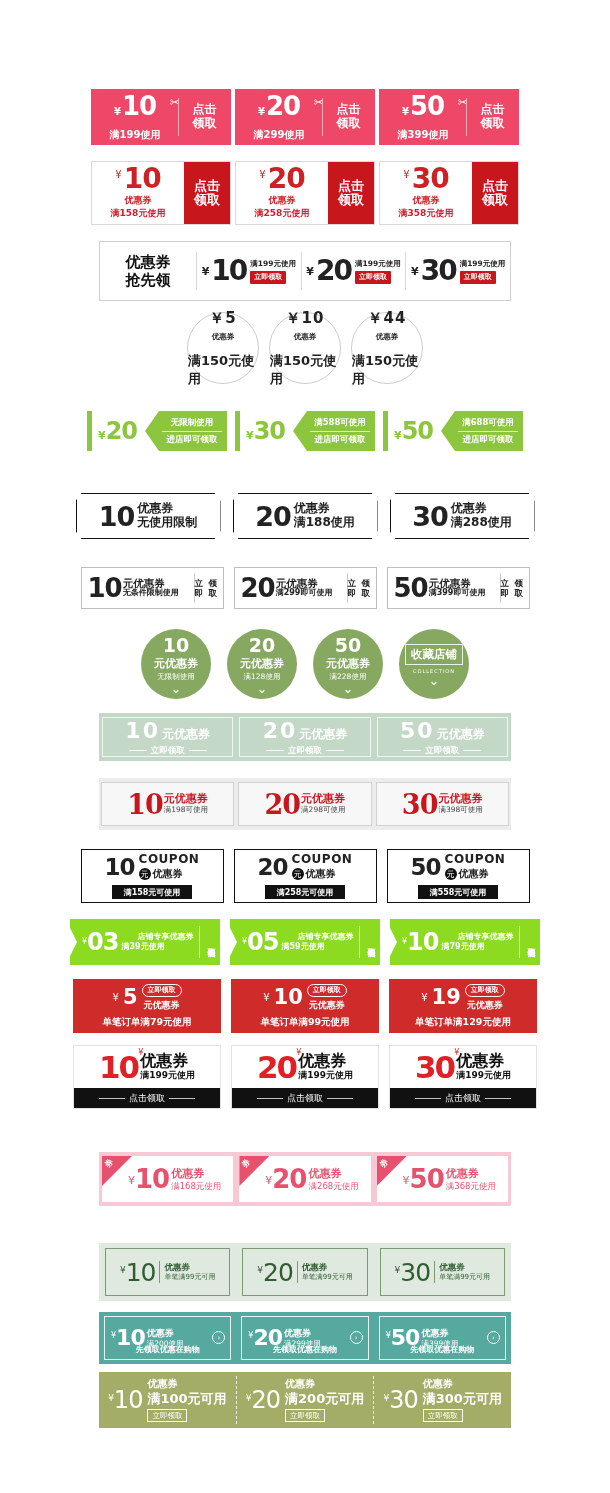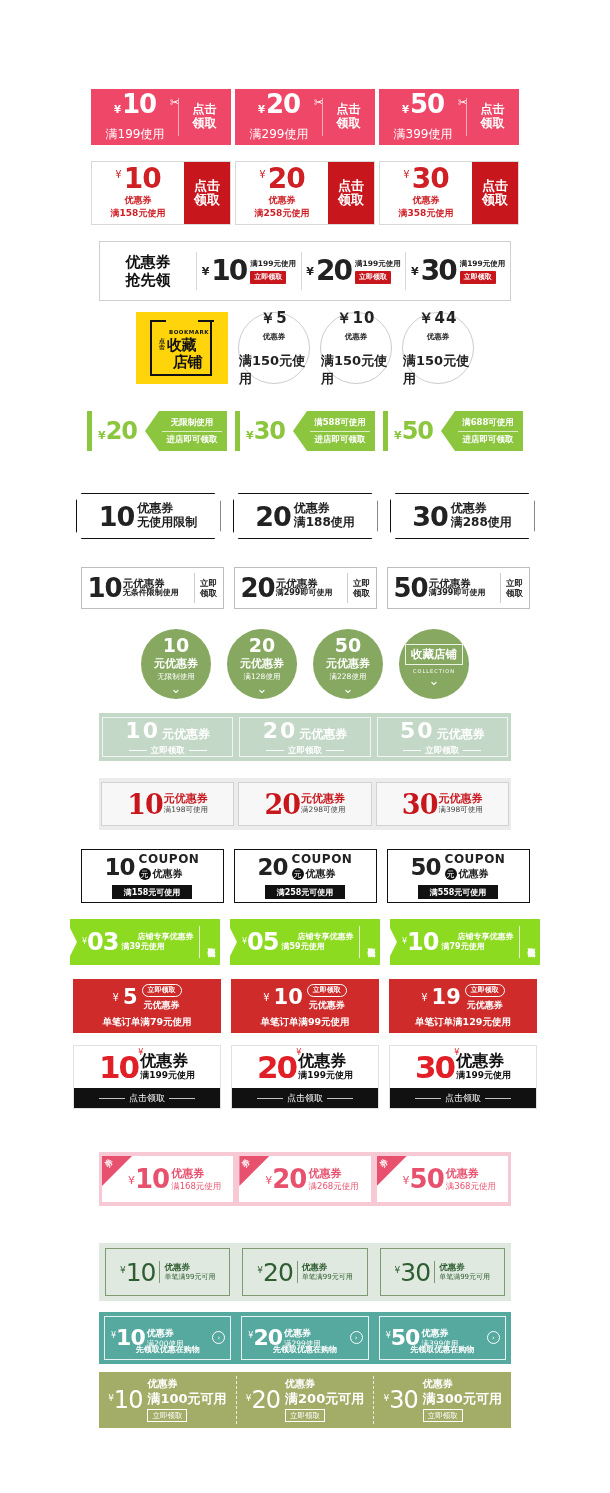--- a/index.html
+++ b/index.html
@@ -15,21 +15,21 @@
   
   .r1 { position:absolute; left:0; top:88px; width:610px; height:58px; gap:4px; }
   .r1 .c {
     width:140px; height:56px; background:#ef4767; border:1px solid #ef4767;
     display:flex; align-items:center; color:#fff; position:relative;
   }
   .r1 .left { width:86px; display:flex; flex-direction:column; align-items:center; justify-content:center; }
   .r1 .amt { display:flex; align-items:baseline; line-height:1; }
   .r1 .yen { font-size:10px; font-weight:bold; margin-right:1px; }
   .r1 .num { font-size:26px; font-weight:bold; letter-spacing:-1px; }
-  .r1 .cond { font-size:12px; font-weight:normal; margin-top:9px; }
+  .r1 .cond { font-size:10px; font-weight:bold; margin-top:9px; }
   .r1 .sep { width:1px; height:38px; background:rgba(255,255,255,.55); }
   .r1 .right { flex:1; display:flex; flex-direction:column; align-items:center; justify-content:center;
     font-size:12px; font-weight:bold; line-height:1.15; }
   .r1 .sciss { position:absolute; left:78px; top:6px; font-size:11px; color:#fff; }
 
   
   .r2 { position:absolute; left:0; top:160px; width:610px; height:66px; gap:4px; }
   .r2 .c { width:140px; height:64px; border:1px solid #d9d9d9; background:#fff; display:flex; }
   .r2 .left { flex:1; display:flex; flex-direction:column; align-items:center; justify-content:center; color:#cf2026; }
   .r2 .amt { display:flex; align-items:flex-start; line-height:1; }
@@ -96,21 +96,21 @@
   .r6 .t2 { font-size:12px; font-weight:bold; }
 
   
   .r7 { position:absolute; left:0; top:566px; width:610px; height:44px; gap:10px; }
   .r7 .c { width:143px; height:42px; border:1px solid #bdbdbd; background:#fff; display:flex; align-items:center; }
   .r7 .num { font-size:26px; font-weight:bold; letter-spacing:-1px; margin-left:6px; line-height:1; }
   .r7 .mid { flex:1; display:flex; flex-direction:column; line-height:1.1; margin-left:1px; }
   .r7 .t1 { font-size:10.5px; font-weight:bold; }
   .r7 .t2 { font-size:8px; font-weight:bold; }
   .r7 .vline { width:1px; height:30px; background:#ccc; }
-  .r7 .act { width:28px; display:flex; flex-direction:column; align-items:center; justify-content:center;
+  .r7 .act { width:28px; display:flex; flex-direction:row; align-items:center; justify-content:center;
       font-size:8.5px; font-weight:bold; line-height:1.2; }
 
   
   .r8 { position:absolute; left:0; top:628px; width:610px; height:72px; gap:16px; }
   .r8 .circ { width:70px; height:70px; border-radius:50%; background:#86a860; color:#fff;
       display:flex; flex-direction:column; align-items:center; justify-content:center; }
   .r8 .num { font-size:19px; font-weight:bold; line-height:1; }
   .r8 .t1 { font-size:11px; font-weight:bold; margin-top:1px; }
   .r8 .t2 { font-size:7.5px; margin-top:1px; }
   .r8 .chev { font-size:13px; line-height:.6; margin-top:3px; }
@@ -380,29 +380,20 @@
       <span class="yen">¥</span>
       <span class="num">30</span>
       <div class="rt">
         <span class="cond">满199元使用</span>
         <span class="pill">立即领取</span>
       </div>
     </div>
   </div>
 
   <div class="row r4">
-    <div class="bm">
-      <div class="frame"></div>
-      <div class="ftop"></div>
-      <div class="ftop2"></div>
-      <div class="bk">BOOKMARK</div>
-      <div class="dj">点击</div>
-      <div class="w1">收藏</div>
-      <div class="w2">店铺</div>
-    </div>
     <div class="circ">
       <div class="amt">￥5</div>
       <div class="t1">优惠券</div>
       <div class="t2">满150元使用</div>
     </div>
     <div class="circ">
       <div class="amt">￥10</div>
       <div class="t1">优惠券</div>
       <div class="t2">满150元使用</div>
     </div>

